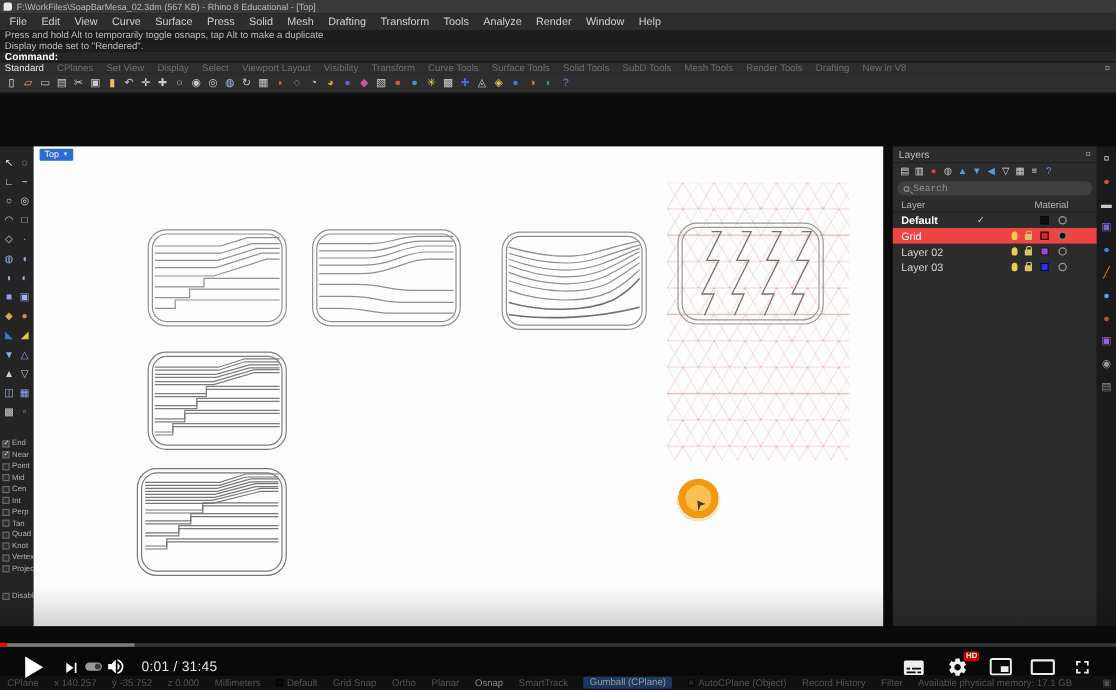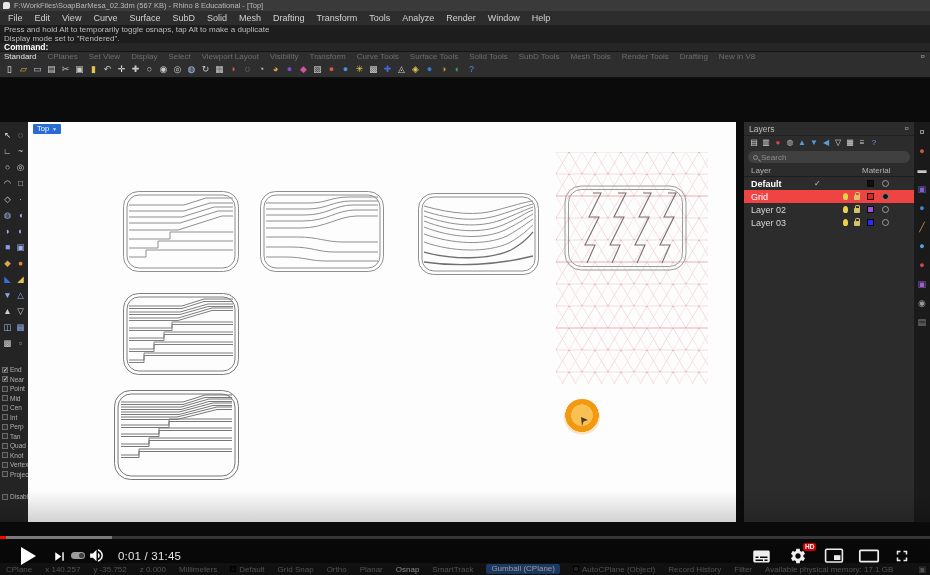--- a/index.html
+++ b/index.html
@@ -58,21 +58,21 @@
 
   .layers-panel{position:absolute;left:744px;top:122px;width:170px;height:400px;background:#2c2c2c;}
   .lp-head{height:13px;display:flex;align-items:center;padding:0 5px;color:#bdbdbd;font-size:8.5px;}
   .lp-head .gear{margin-left:auto;color:#9a9a9a;font-size:8px;}
   .lp-toolbar{height:14px;display:flex;align-items:center;padding-left:4px;border-top:1px solid #202020;}
   .lti{width:12px;height:12px;font-size:8px;line-height:12px;text-align:center;}
   .lp-search{margin:2px 4px;height:12px;background:#404040;border-radius:7px;display:flex;align-items:center;padding:0 5px;}
   .mag{width:5px;height:5px;border:1px solid #8e8e8e;border-radius:50%;position:relative;flex:none;margin-right:3px;}
   .mag::after{content:"";position:absolute;left:4px;top:4px;width:3px;height:1px;background:#8e8e8e;transform:rotate(45deg);}
   .lp-search input{background:transparent;border:none;outline:none;color:#bdbdbd;font-size:8px;width:100%;padding:0;
-                   font-family:Liberation Sans, sans-serif;}
+                   font-family:Liberation Mono, monospace;}
   .lp-search input::placeholder{color:#8e8e8e;}
   .lp-cols{position:relative;height:12px;border-bottom:1px solid #1d1d1d;color:#b3b3b3;font-size:8px;}
   .lp-cols .c1{position:absolute;left:7px;top:1px;} .lp-cols .c2{position:absolute;left:118px;top:1px;}
   .lrow{position:relative;height:13px;color:#d6d6d6;}
   .lrow.selected{background:#ef4444;color:#fff;}
   .lname{position:absolute;left:7px;top:2px;font-size:9px;white-space:nowrap;}
   .lname.bold{font-weight:bold;color:#fff;}
   .curcheck{position:absolute;left:70px;top:2px;font-size:8px;color:#c9c9c9;}
   .bulb{position:absolute;left:99px;top:3px;width:5px;height:7px;background:#e9cf4a;border-radius:50% 50% 40% 40%;}
   .lock{position:absolute;left:110px;top:5px;width:6px;height:4.5px;background:#d9c36a;border-radius:1px;}
@@ -130,21 +130,21 @@
       <span class="rhino-logo"></span>
       <span class="title-text">F:\WorkFiles\SoapBarMesa_02.3dm (567 KB) - Rhino 8 Educational - [Top]</span>
     </div>
 
     <div class="menubar" id="menubar">
         <span class="menu-item">File</span>
         <span class="menu-item">Edit</span>
         <span class="menu-item">View</span>
         <span class="menu-item">Curve</span>
         <span class="menu-item">Surface</span>
-        <span class="menu-item">SubD</span>
+        <span class="menu-item">Press</span>
         <span class="menu-item">Solid</span>
         <span class="menu-item">Mesh</span>
         <span class="menu-item">Drafting</span>
         <span class="menu-item">Transform</span>
         <span class="menu-item">Tools</span>
         <span class="menu-item">Analyze</span>
         <span class="menu-item">Render</span>
         <span class="menu-item">Window</span>
         <span class="menu-item">Help</span>
       </div>

